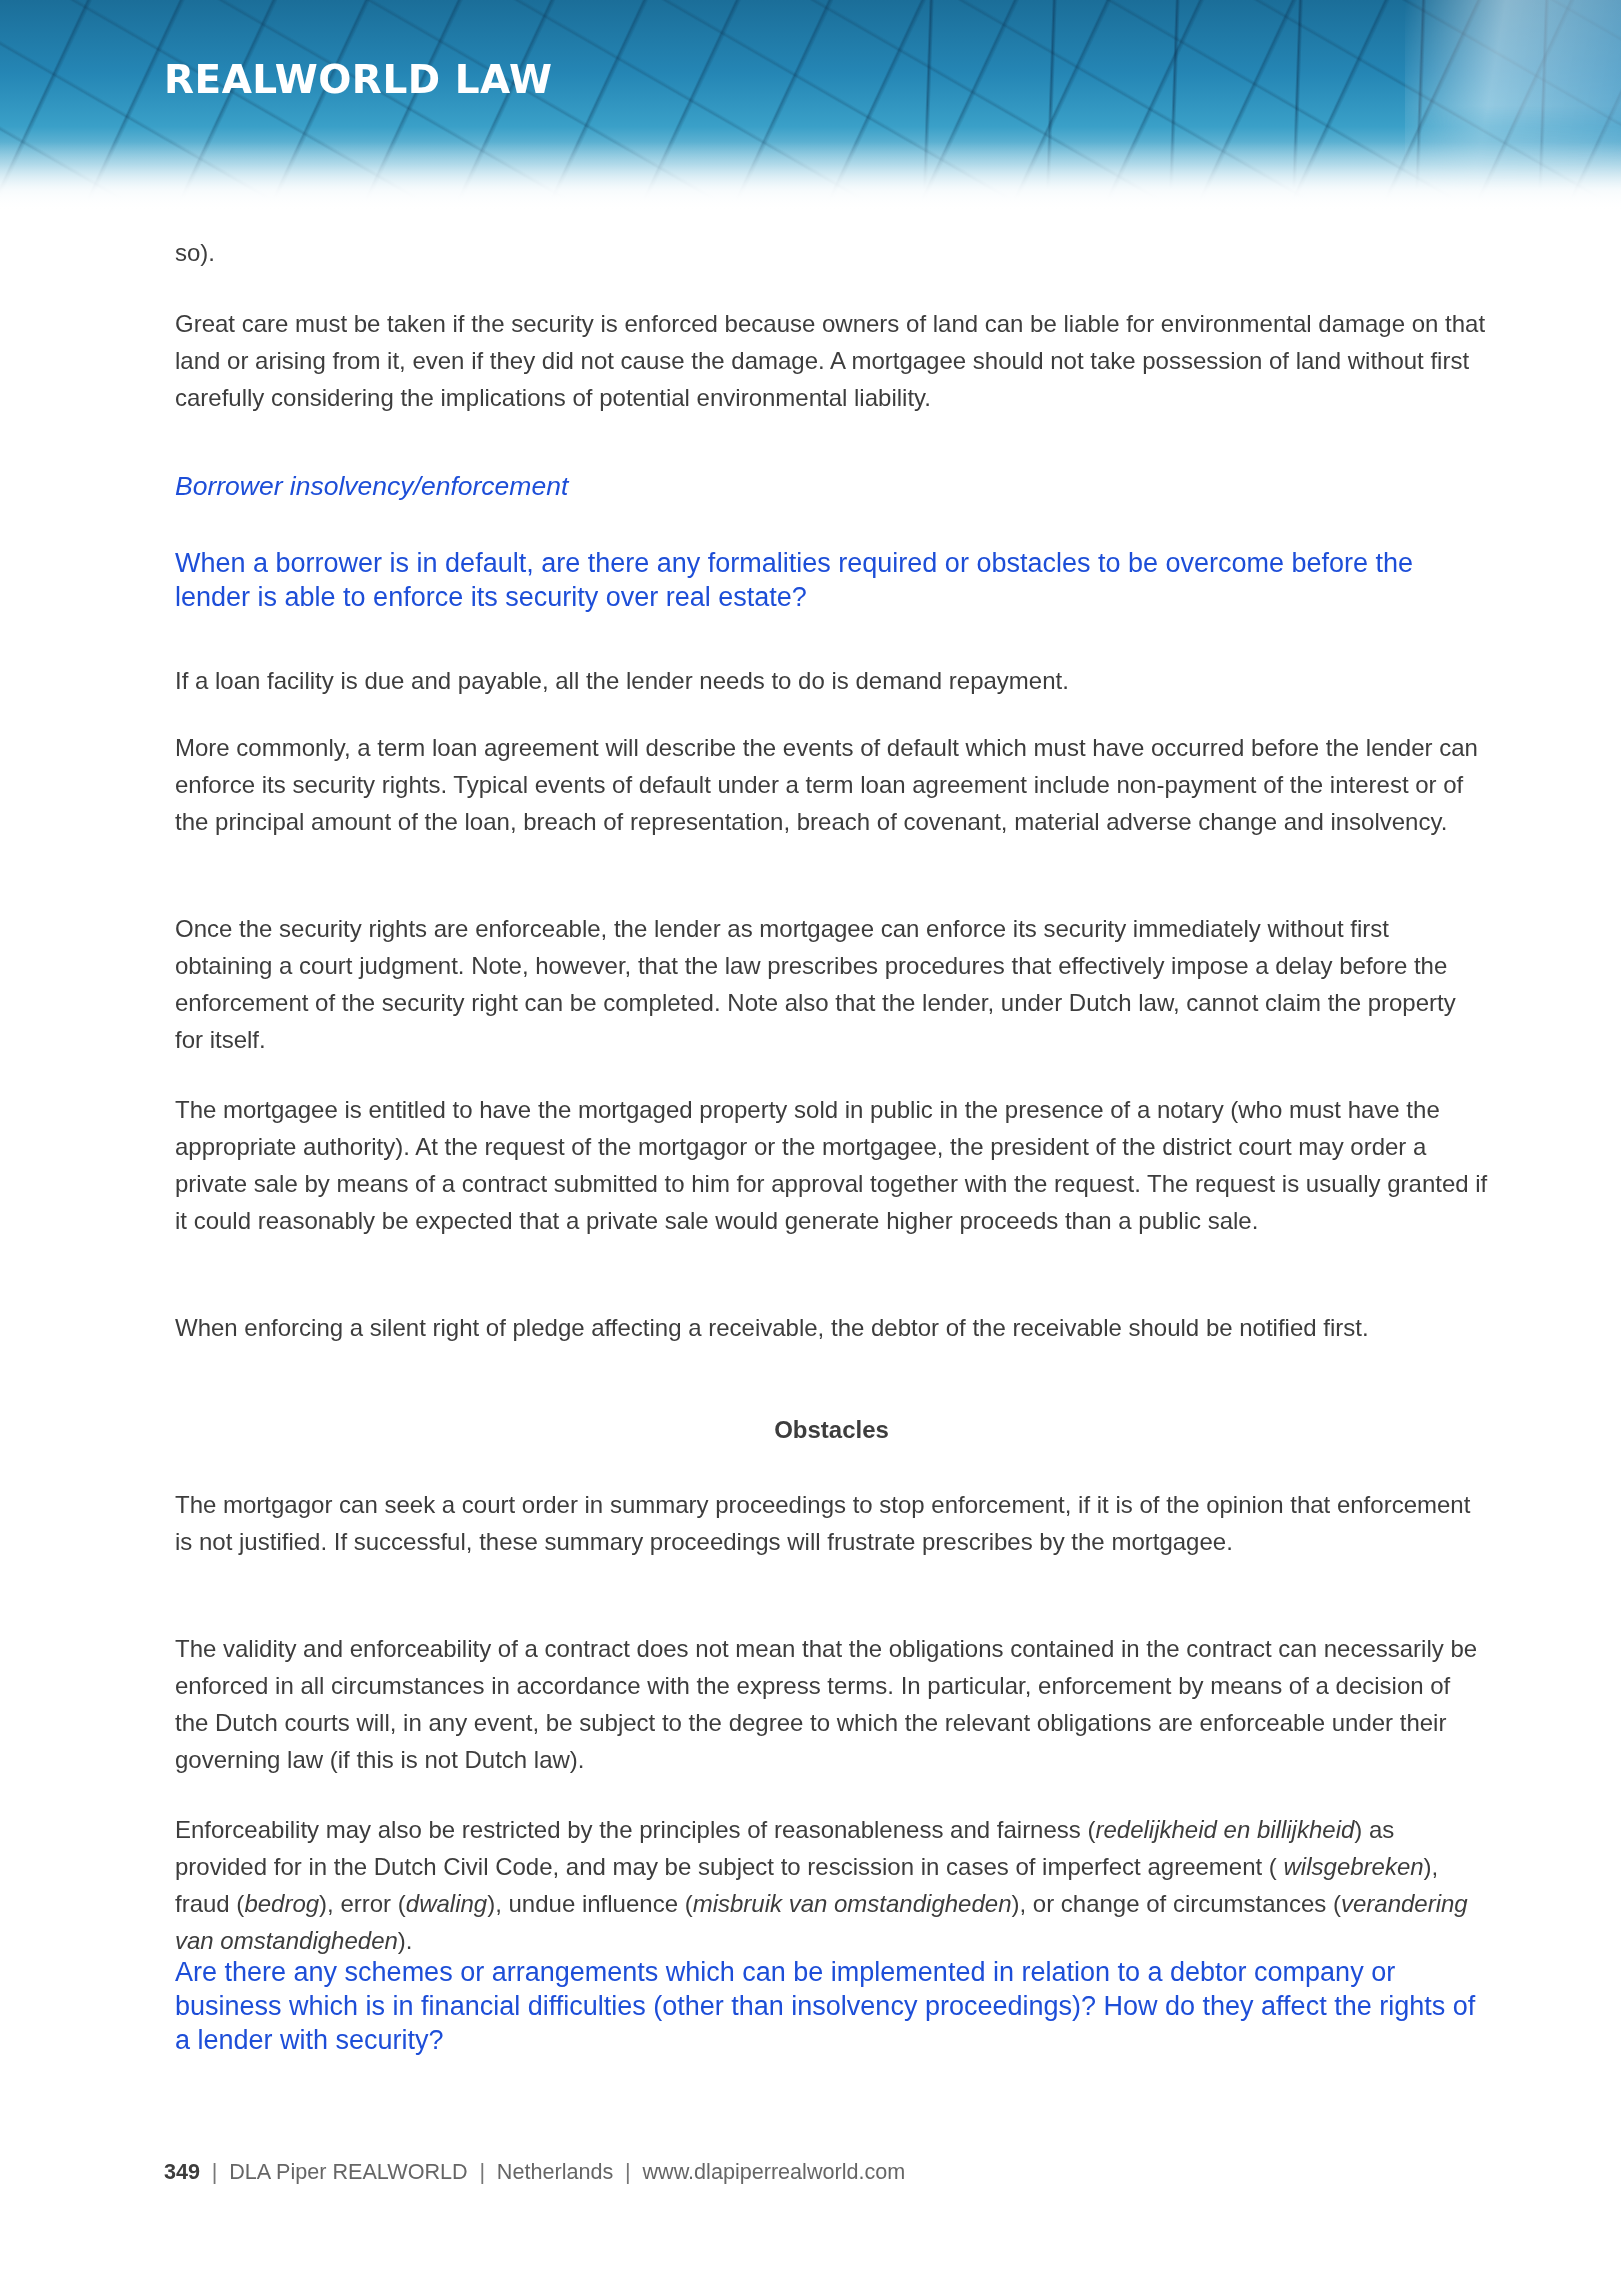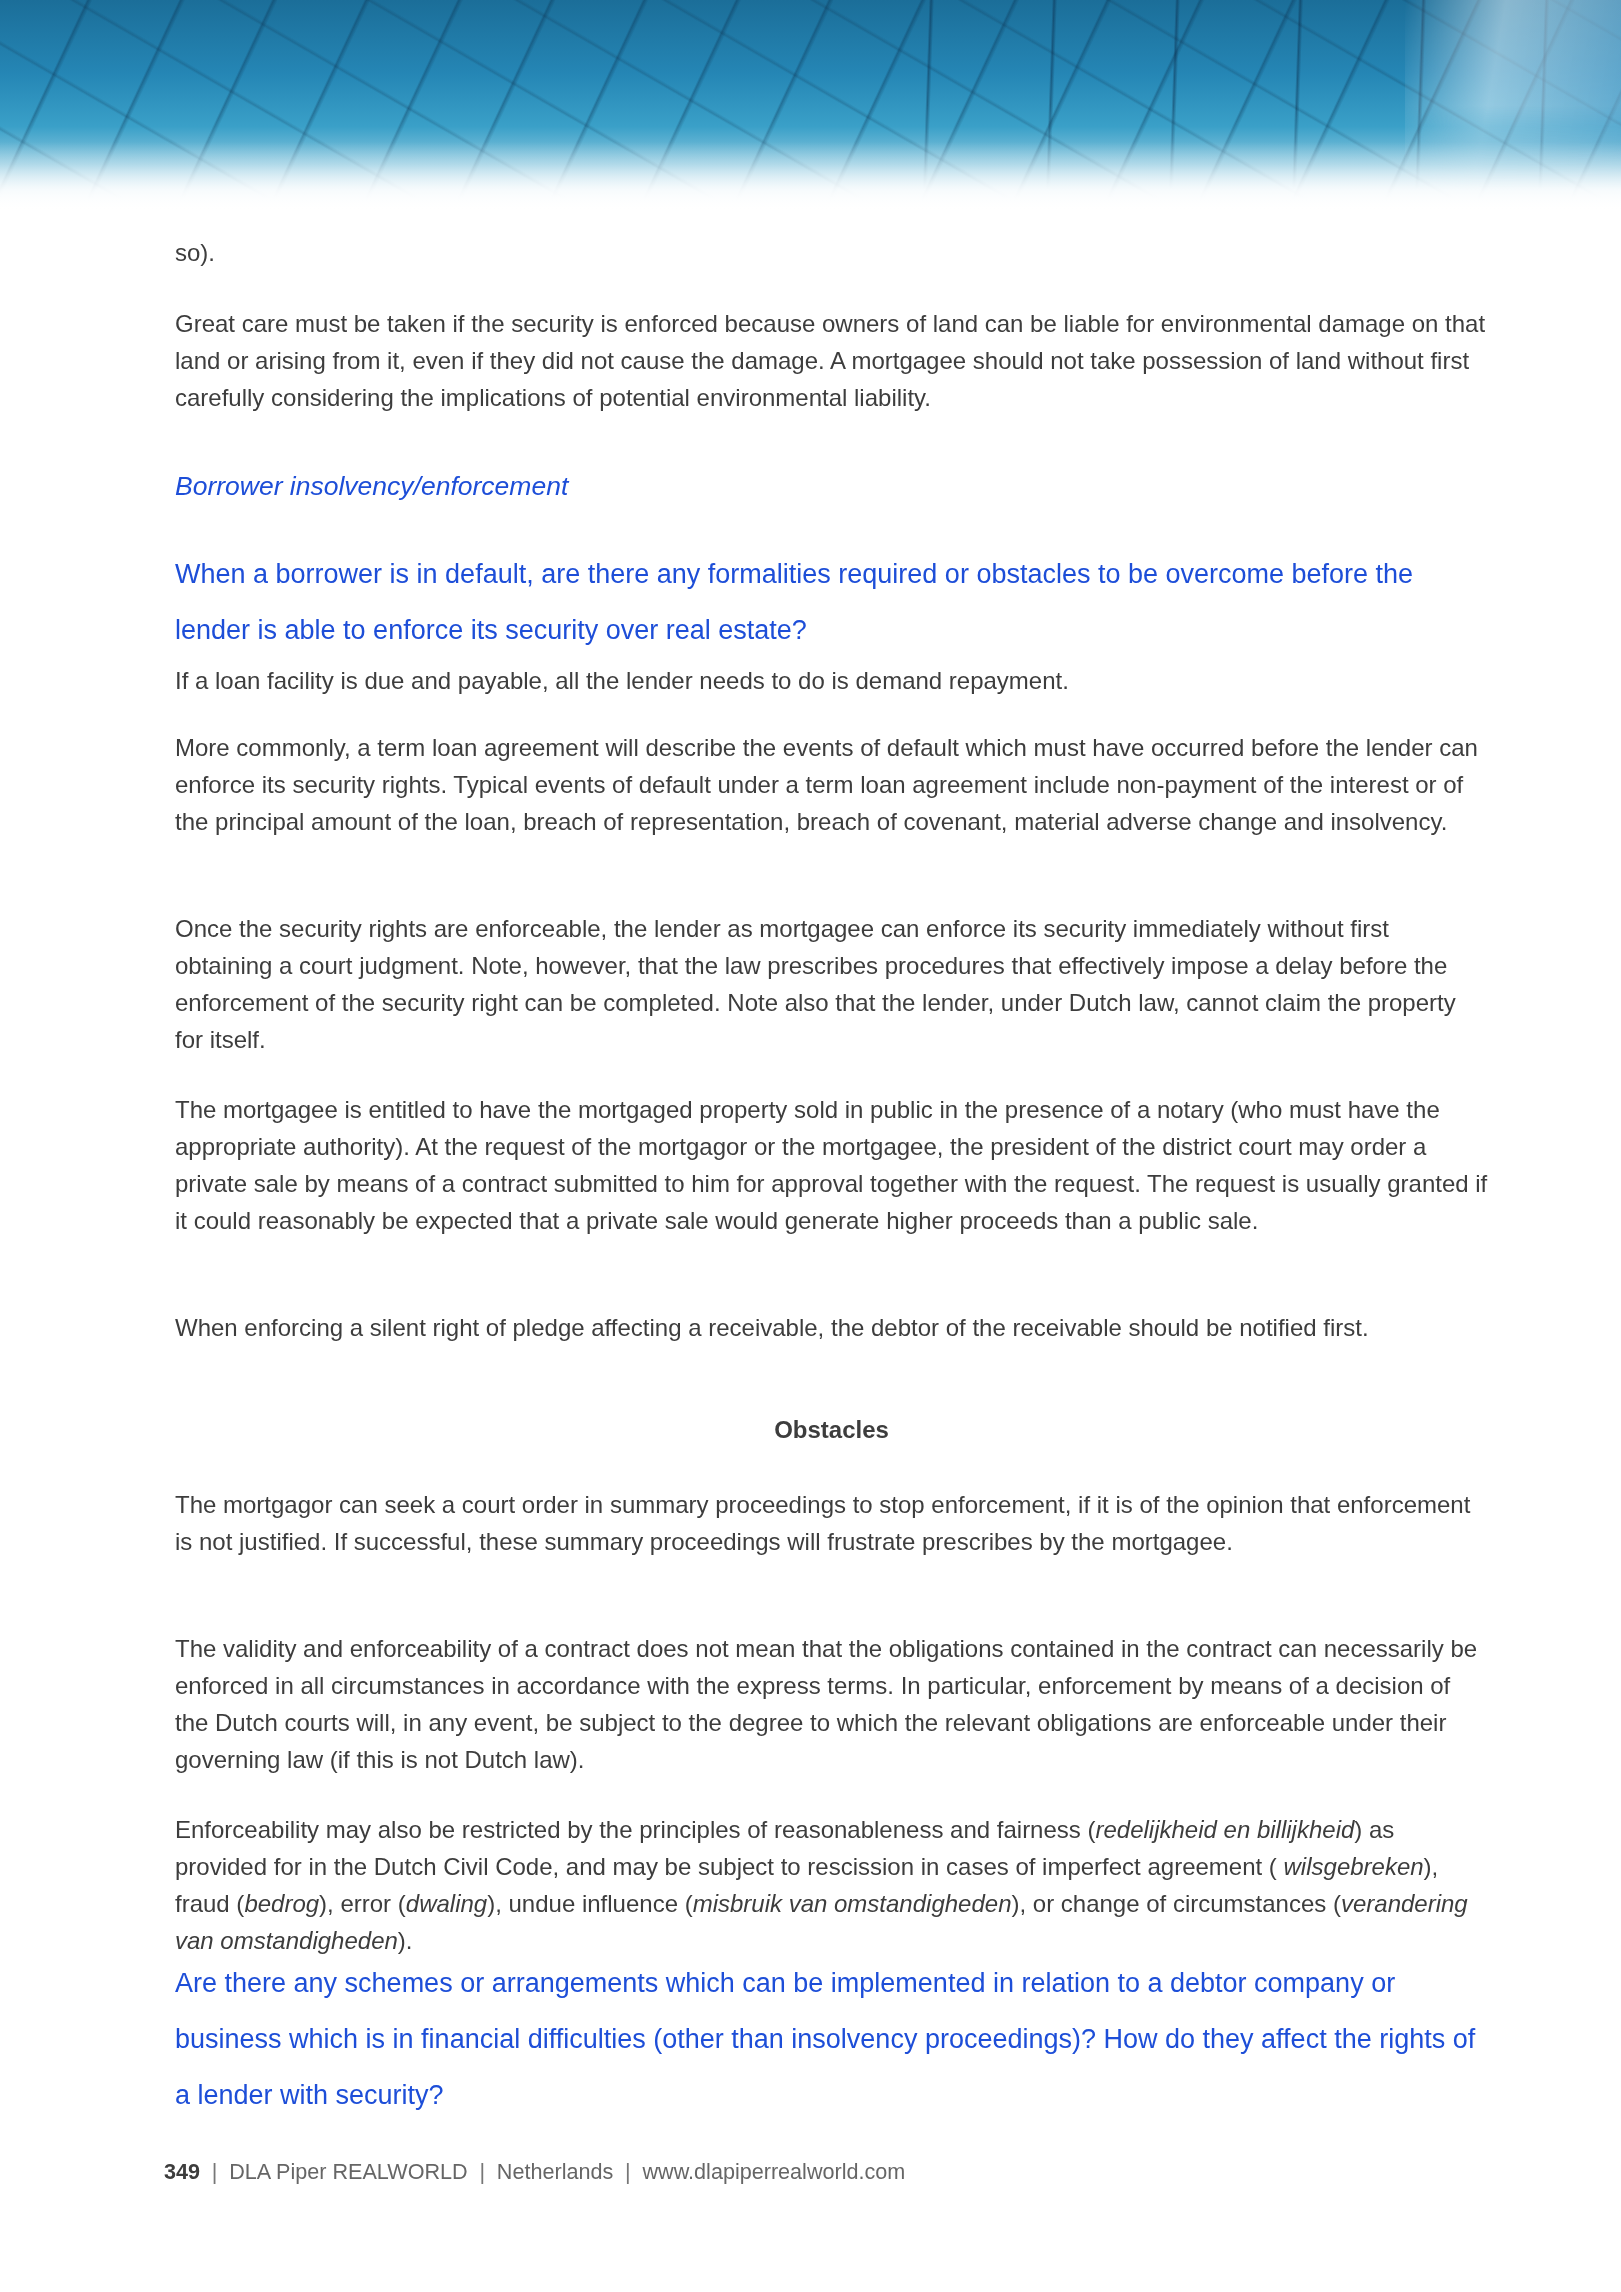--- a/index.html
+++ b/index.html
@@ -38,38 +38,39 @@
       font-family: "DejaVu Sans", sans-serif;
     }
     .content {
       position: absolute; left: 164px; top: 0; width: 1313px;
       color: #3d3d3d; font-size: 24px; line-height: 37px;
       font-family: "Liberation Sans", sans-serif;
     }
     .block { position: absolute; left: 0; width: 1313px; margin: 11px; }
     .blue { color: #1d4ed8; }
     .section-title { font-style: italic; font-size: 26.5px; }
-    .question { font-size: 27px; line-height: 56px; }
+    .question { font-size: 27px; line-height: 34px; }
     .subhead { font-weight: bold; }
     em { font-style: italic; }
     .footer {
       position: absolute; left: 164px; top: 2159px;
       font-size: 21.6px; color: #666666; white-space: nowrap;
     }
     .footer .pg { font-weight: bold; color: #3d3d3d; }
     .footer .sep { color: #777; padding: 0 11.8px; }
   </style>
 </head>
 <body>
 
 <div class="header">
   <div class="glass"></div>
   <div class="vlines"></div>
   <div class="sky"></div>
   <div class="fade"></div>
+  <div class="brand">REALWORLD LAW</div>
 </div>
 
 <div class="content">
   <p class="block" style="top:223px;">so).</p>
 
   <p class="block" style="top:294px;">Great care must be taken if the security is enforced because owners of land can be liable for environmental damage on that land or arising from it, even if they did not cause the damage. A mortgagee should not take possession of land without first carefully considering the implications of potential environmental liability.</p>
 
   <p class="block blue section-title" style="top:457px;">Borrower insolvency/enforcement</p>
 
   <p class="block blue question" style="top:535px;">When a borrower is in default, are there any formalities required or obstacles to be overcome before the lender is able to enforce its security over real estate?</p>

